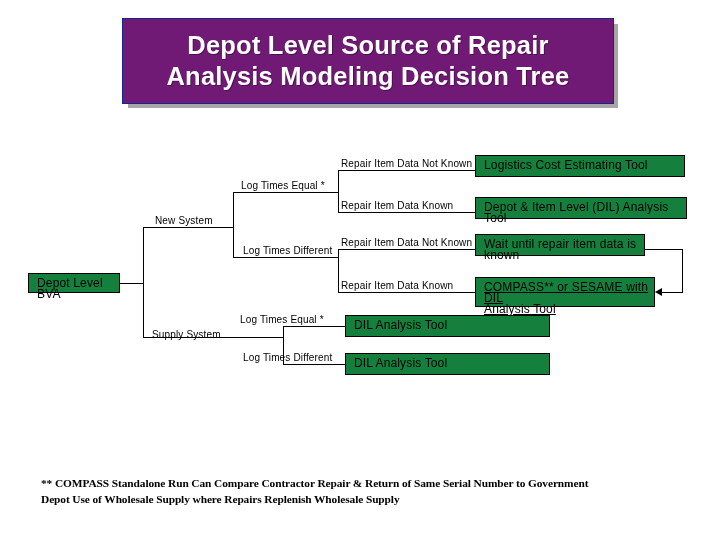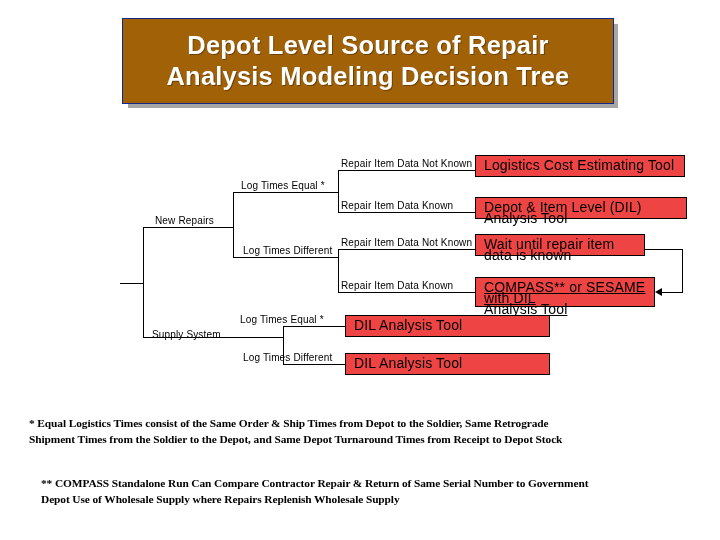--- a/index.html
+++ b/index.html
@@ -27,21 +27,21 @@
     width: 490px;
     height: 84px;
     background: #a6a6a6;
   }
   #title-banner {
     position: absolute;
     left: 122px;
     top: 18px;
     width: 490px;
     height: 84px;
-    background: #a16207;
+    background: #701a75;
     border: 1px solid #13268c;
     display: flex;
     align-items: center;
     justify-content: center;
   }
   #title-text {
     color: #ffffff;
     font-family: "Liberation Sans", sans-serif;
     font-weight: bold;
     font-size: 25.5px;
@@ -50,23 +50,23 @@
     letter-spacing: 0.2px;
     white-space: pre-line;
     text-shadow: 1px 1px 0 rgba(0,0,0,0.35);
   }
 
   
   .box {
     position: absolute;
     box-sizing: border-box;
     border: 1px solid #000000;
-    background: #ef4444;
+    background: #15803d;
     font-family: "Liberation Sans", sans-serif;
-    font-size: 14px;
+    font-size: 12px;
     line-height: 11px;
     color: #000000;
     padding: 4px 0 0 8px;
     letter-spacing: 0.15px;
     white-space: pre-line;
   }
   .label {
     position: absolute;
     font-family: "Liberation Sans", sans-serif;
     font-size: 10px;
@@ -141,22 +141,23 @@
 
   <div class="vline" style="left:283px; top:326px; height:38px;"></div>
   <div class="hline" style="left:283px; top:326px; width:62px;"></div>
   <div class="hline" style="left:283px; top:364px; width:62px;"></div>
 
   <div class="hline" style="left:645px; top:249px; width:38px;"></div>
   <div class="vline" style="left:682px; top:249px; height:43px;"></div>
   <div class="hline" style="left:662px; top:292px; width:21px;"></div>
   <div class="arrowhead" style="left:655px; top:288px;"></div>
 
+  <div class="box" style="left:28px; top:273px; width:92px; height:20px;">Depot Level BVA</div>
 
-  <div class="label" style="left:155px; top:216px;">New Repairs</div>
+  <div class="label" style="left:155px; top:216px;">New System</div>
   <div class="label" style="left:152px; top:330px;">Supply System</div>
 
   <div class="label" style="left:241px; top:181px;">Log Times Equal *</div>
   <div class="label" style="left:243px; top:246px;">Log Times Different</div>
 
   <div class="label" style="left:240px; top:315px;">Log Times Equal *</div>
   <div class="label" style="left:243px; top:353px;">Log Times Different</div>
 
   <div class="label" style="left:341px; top:159px;">Repair Item Data Not Known</div>
   <div class="label" style="left:341px; top:201px;">Repair Item Data Known</div>
@@ -170,19 +171,17 @@
 
   <div class="box" style="left:475px; top:197px; width:212px; height:22px;">Depot &amp; Item Level (DIL) Analysis Tool</div>
 
   <div class="box" style="left:475px; top:277px; width:180px; height:30px;text-decoration:underline;">COMPASS** or SESAME with DIL
 Analysis Tool</div>
 
   <div class="box" style="left:345px; top:315px; width:205px; height:22px;">DIL Analysis Tool</div>
 
   <div class="box" style="left:345px; top:353px; width:205px; height:22px;">DIL Analysis Tool</div>
 
-  <div class="footnote" style="left:29px; top:415px; width:665px;">* Equal Logistics Times consist of the Same Order &amp; Ship Times from Depot to the Soldier, Same Retrograde
-  Shipment Times from the Soldier to the Depot, and Same Depot Turnaround Times from Receipt to Depot Stock</div>
 
   <div class="footnote" style="left:41px; top:475px; width:665px;">** COMPASS Standalone Run Can Compare Contractor Repair &amp; Return of Same Serial Number to Government
 Depot Use of Wholesale Supply where Repairs Replenish Wholesale Supply</div>
 
 </div>
 
 </body></html>

